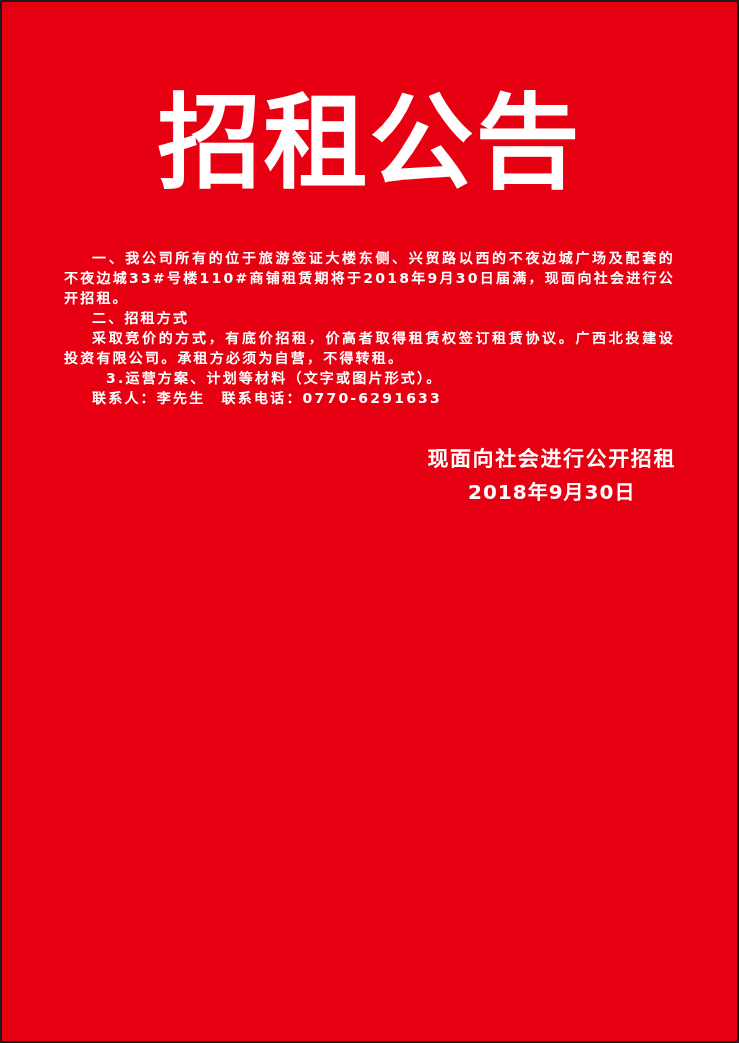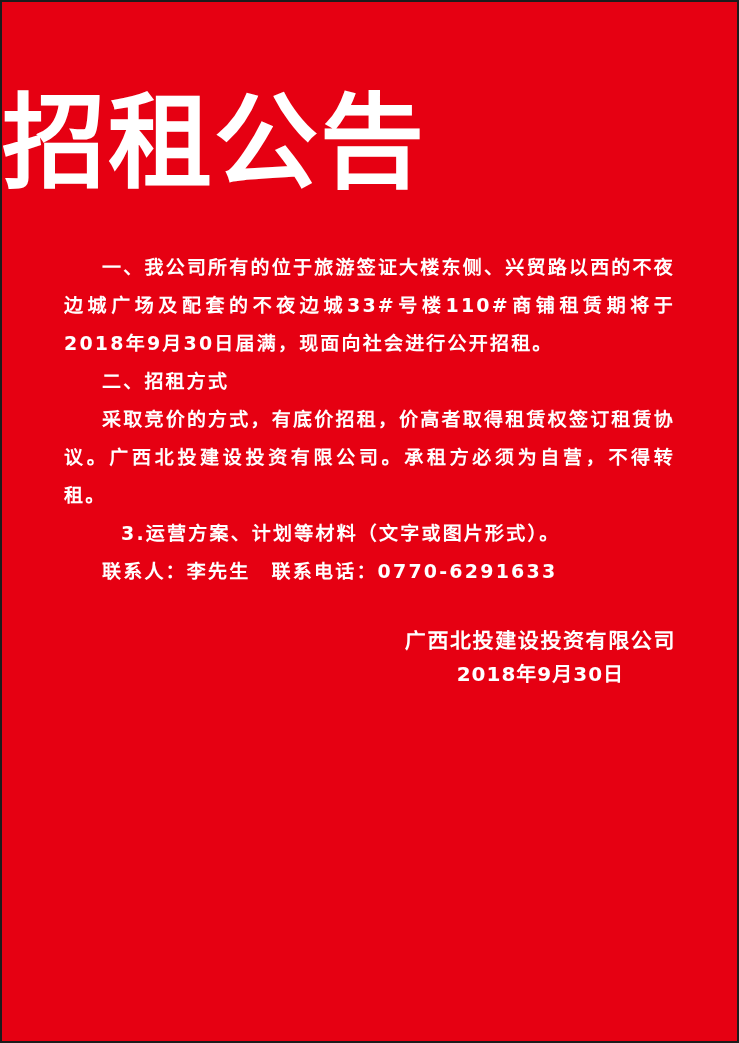--- a/index.html
+++ b/index.html
@@ -13,32 +13,32 @@
     height: 1043px;
     box-sizing: border-box;
     background: #e60012;
     border: 2px solid #1c1c1c;
     color: #ffffff;
     overflow: hidden;
     font-family: "DejaVu Sans", "Liberation Sans", sans-serif;
   }
   .title {
     margin: 84px 0 5px 0;
-    text-align: left;
+    text-align: center;
     font-family: "DejaVu Serif", "Liberation Serif", serif;
     font-weight: bold;
     font-size: 104px;
     line-height: 1.1;
     letter-spacing: 2px;
     color: #ffffff;
   }
   .body {
     margin: 48px 62px 0 62px;
-    font-size: 19px;
-    line-height: 38px;
+    font-size: 14px;
+    line-height: 20px;
     font-weight: bold;
     letter-spacing: 2.2px;
     text-align: justify;
     text-justify: inter-character;
   }
   .body p {
     margin: 0;
     padding: 0;
     text-indent: 2em;
   }
@@ -71,17 +71,17 @@
 
   <div class="body">
     <p>一、我公司所有的位于旅游签证大楼东侧、兴贸路以西的不夜边城广场及配套的不夜边城33#号楼110#商铺租赁期将于2018年9月30日届满，现面向社会进行公开招租。</p>
     <p>二、招租方式</p>
     <p>采取竞价的方式，有底价招租，价高者取得租赁权签订租赁协议。广西北投建设投资有限公司。承租方必须为自营，不得转租。</p>
     <p class="num">3.运营方案、计划等材料（文字或图片形式）。</p>
     <p>联系人：李先生　联系电话：0770-6291633</p>
   </div>
 
   <div class="signature">
-    <div class="sig-company">广西北投建设投资有限公司</div>
+    <div class="sig-company">现面向社会进行公开招租</div>
     <div class="sig-date">2018年9月30日</div>
   </div>
 
 </div>
 
 </body></html>

